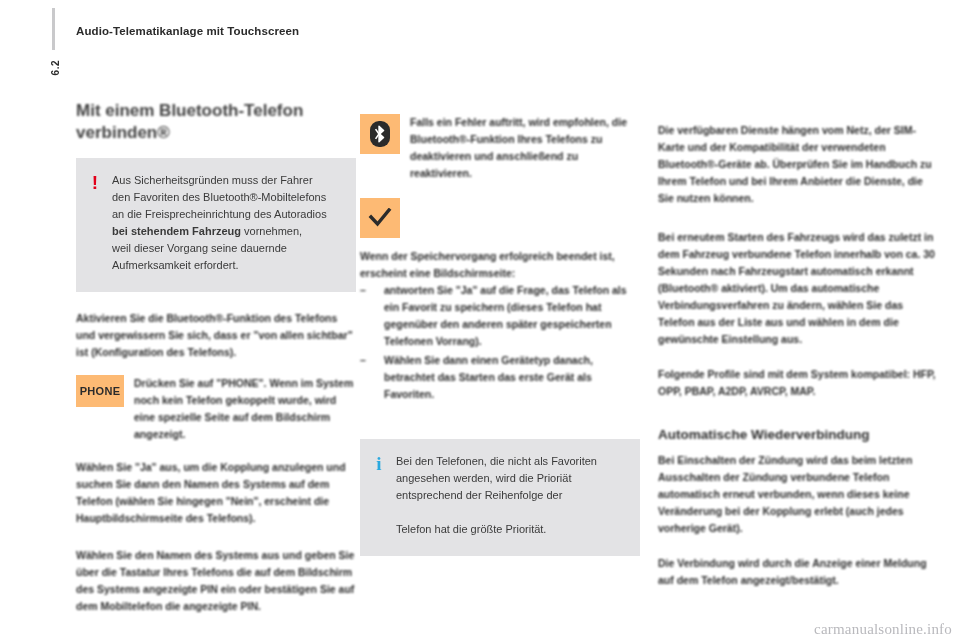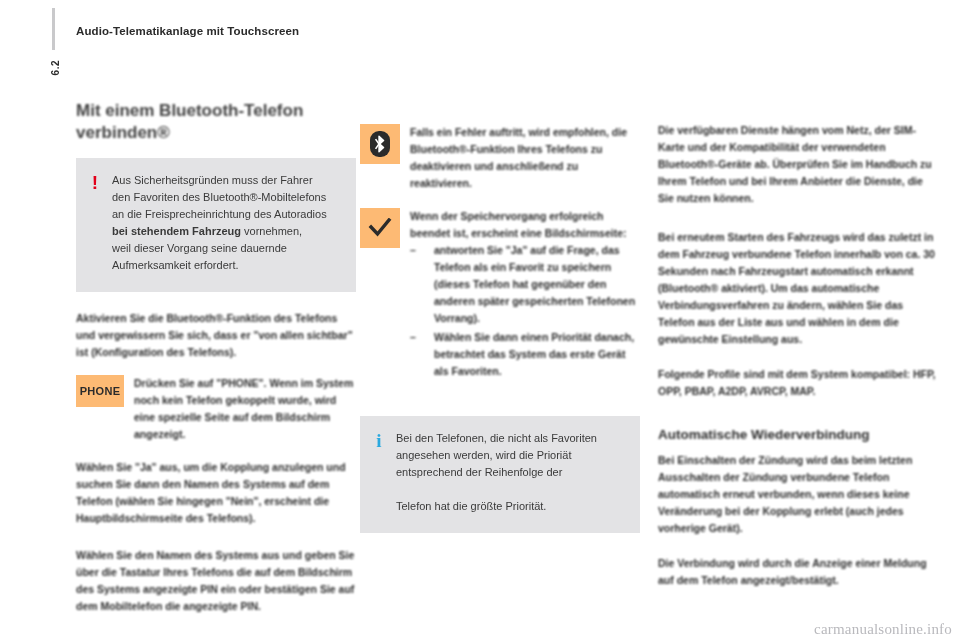--- a/index.html
+++ b/index.html
@@ -239,49 +239,49 @@
 
     <p class="p-bold" style="margin-top:16px;">Wählen Sie "Ja" aus, um die Kopplung anzulegen und suchen Sie dann den Namen des Systems auf dem Telefon (wählen Sie hingegen "Nein", erscheint die Hauptbildschirmseite des Telefons).</p>
 
     <p class="p-bold" style="margin-top:20px;">Wählen Sie den Namen des Systems aus und geben Sie über die Tastatur Ihres Telefons die auf dem Bildschirm des Systems angezeigte PIN ein oder bestätigen Sie auf dem Mobiltelefon die angezeigte PIN.</p>
 
   </div>
 
   <div class="col col-mid">
 
 
-    <div class="icon-row" style="margin-top:24px;">
+    <div class="icon-row" style="margin-top:14px;">
       <div class="icon-tile sq">
         <svg width="22" height="28" viewBox="0 0 22 28">
           <rect x="1" y="1" width="20" height="26" rx="9" ry="9" fill="#2b2b2b"></rect>
           <path d="M10.0 6.2 L14.6 10.6 L10.0 14.8 L10.0 6.2 Z
                    M10.0 13.2 L14.6 17.4 L10.0 21.8 L10.0 13.2 Z" fill="#ffffff" stroke="#ffffff" stroke-width="1.4" stroke-linejoin="round"></path>
           <line x1="6.6" y1="9.1" x2="13.2" y2="18.9" stroke="#ffffff" stroke-width="1.6"></line>
           <line x1="6.6" y1="18.9" x2="13.2" y2="9.1" stroke="#ffffff" stroke-width="1.6"></line>
         </svg>
       </div>
       <div class="icon-text">Falls ein Fehler auftritt, wird empfohlen, die Bluetooth®-Funktion Ihres Telefons zu deaktivieren und anschließend zu reaktivieren.</div>
     </div>
 
-    <div class="icon-row" style="">
+    <div class="icon-row" style="flex-direction:column;">
       <div class="icon-tile sq">
         <svg width="24" height="20" viewBox="0 0 24 20">
           <path d="M3 9 L9.5 16 L21 2" fill="none" stroke="#2b2b2b" stroke-width="3.4" stroke-linecap="square" stroke-linejoin="miter"></path>
         </svg>
       </div>
       <div class="icon-text">
         <div>Wenn der Speichervorgang erfolgreich beendet ist, erscheint eine Bildschirmseite:</div>
         <ul class="dash-list">
           <li>
             <span class="dash">–</span>
             <span class="dash-body">antworten Sie "Ja" auf die Frage, das Telefon als ein Favorit zu speichern (dieses Telefon hat gegenüber den anderen später gespeicherten Telefonen Vorrang).</span>
           </li>
           <li>
             <span class="dash">–</span>
-            <span class="dash-body">Wählen Sie dann einen Priorität danach, betrachtet das System das erste Gerät als Favoriten.</span>
+            <span class="dash-body">Wählen Sie dann einen Gerätetyp danach, betrachtet das Starten das erste Gerät als Favoriten.</span>
           </li>
         </ul>
       </div>
     </div>
 
     <div class="note-box" style="margin-top:34px;">
       <div class="info-icon">i</div>
       <div class="note-text">
         <span>Bei den Telefonen, die nicht als Favoriten</span><br>
         <span>angesehen werden, wird die Prioriät</span><br>

